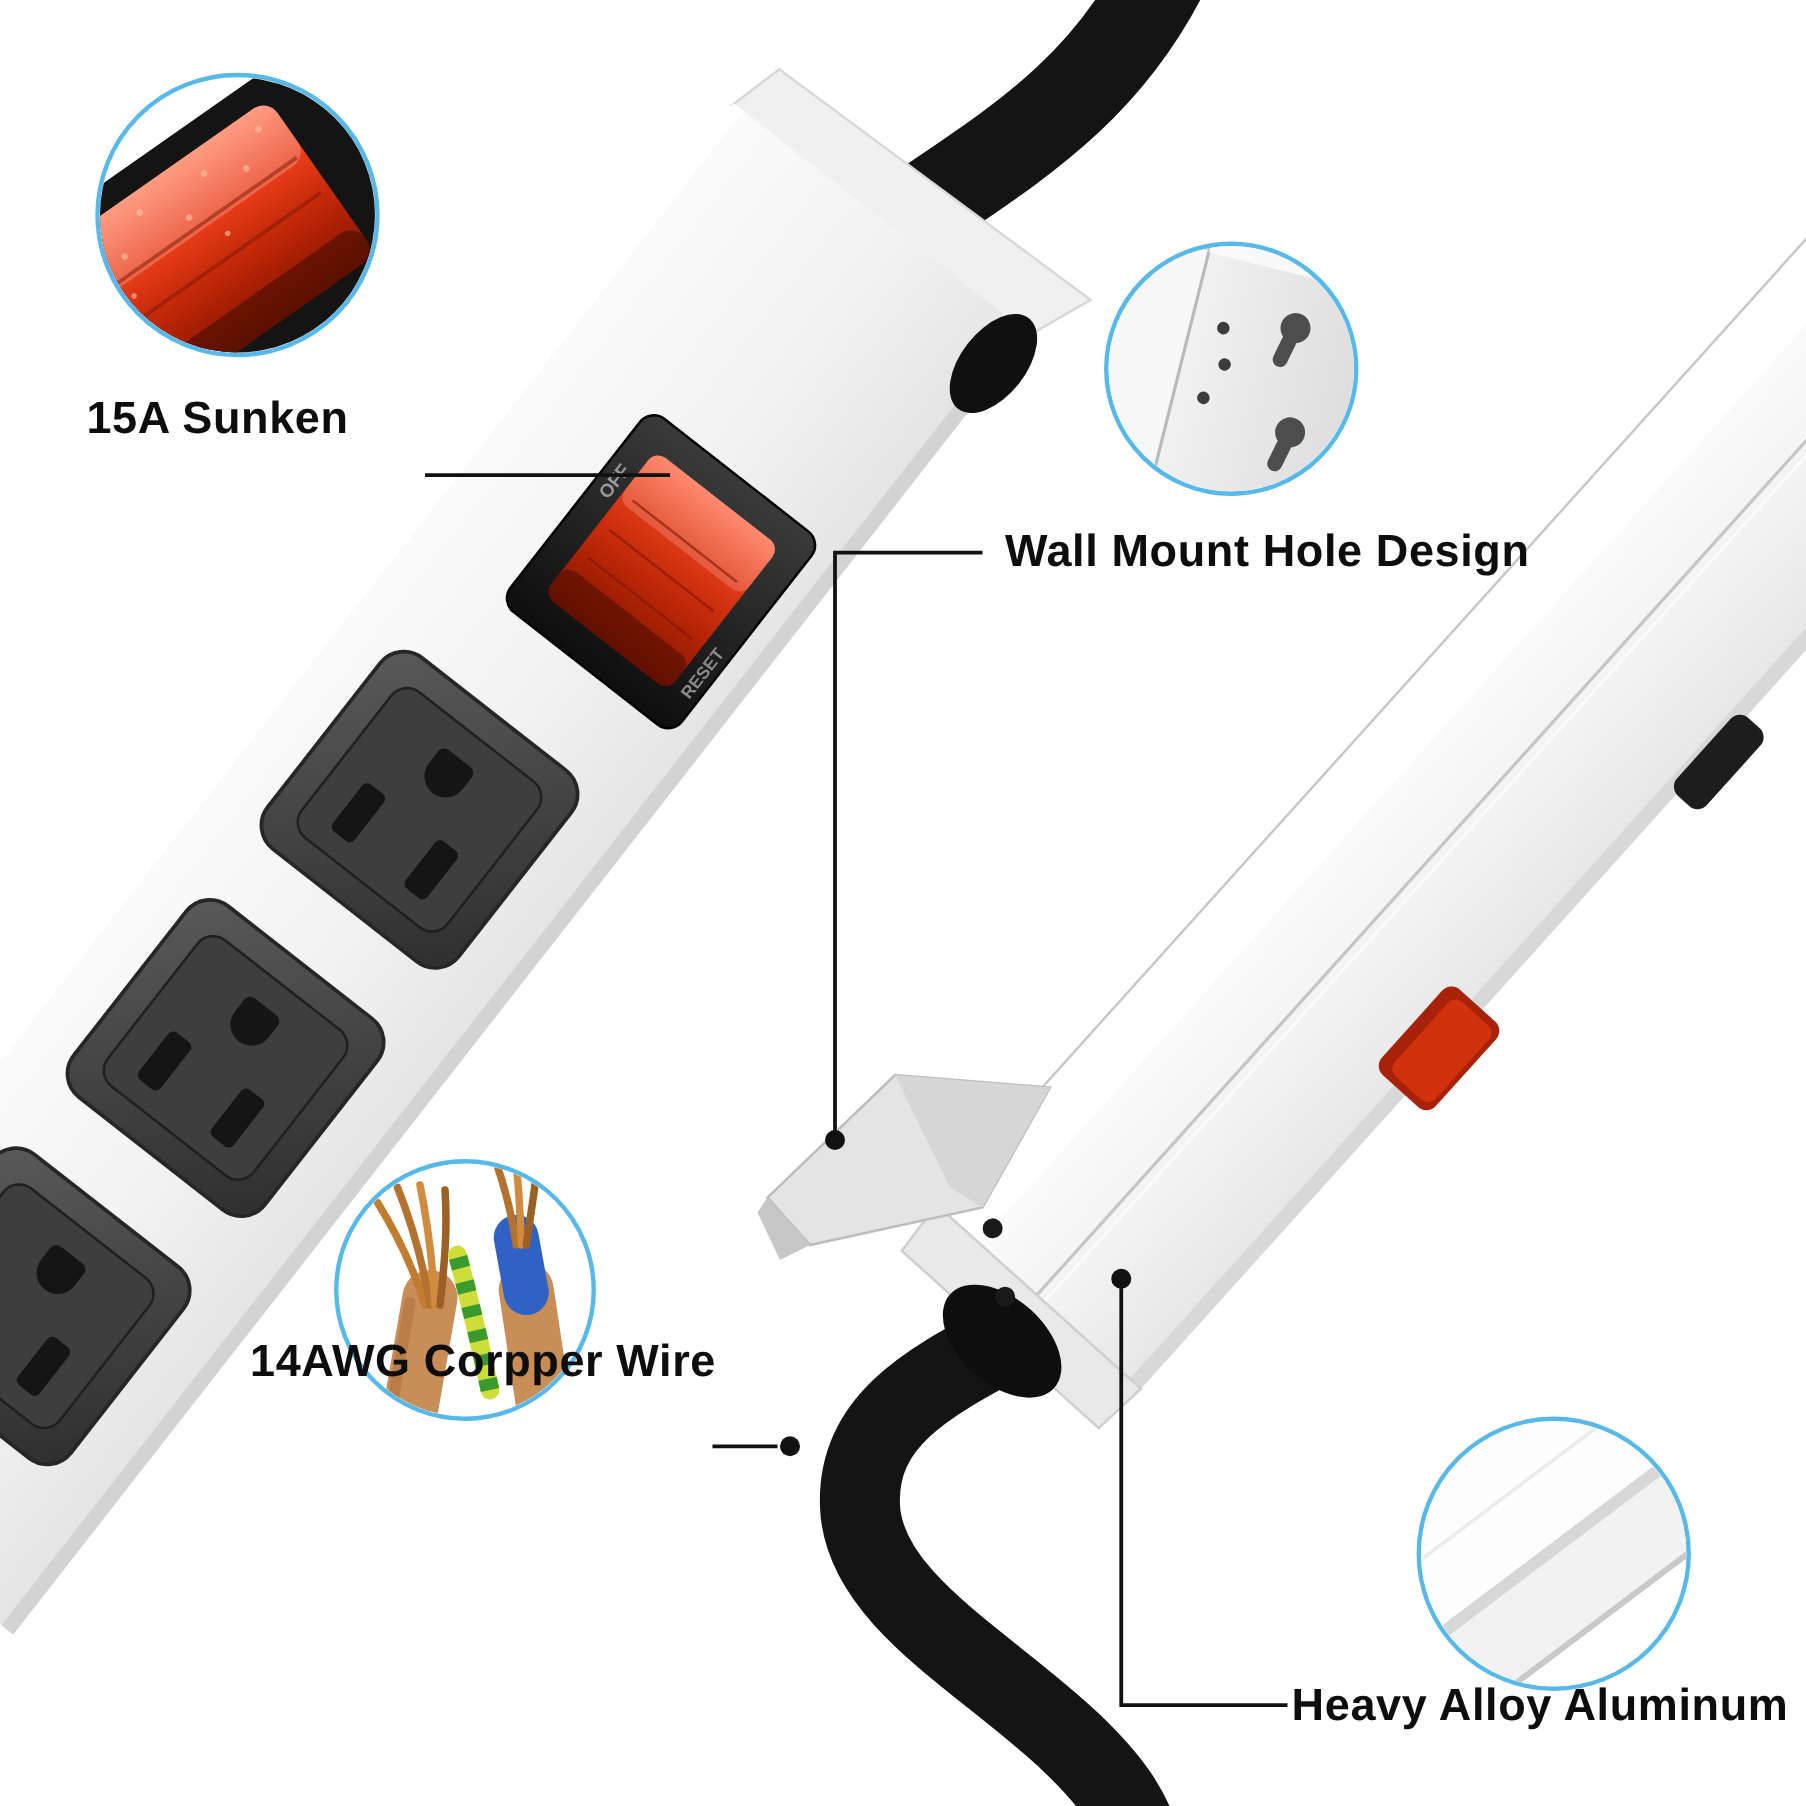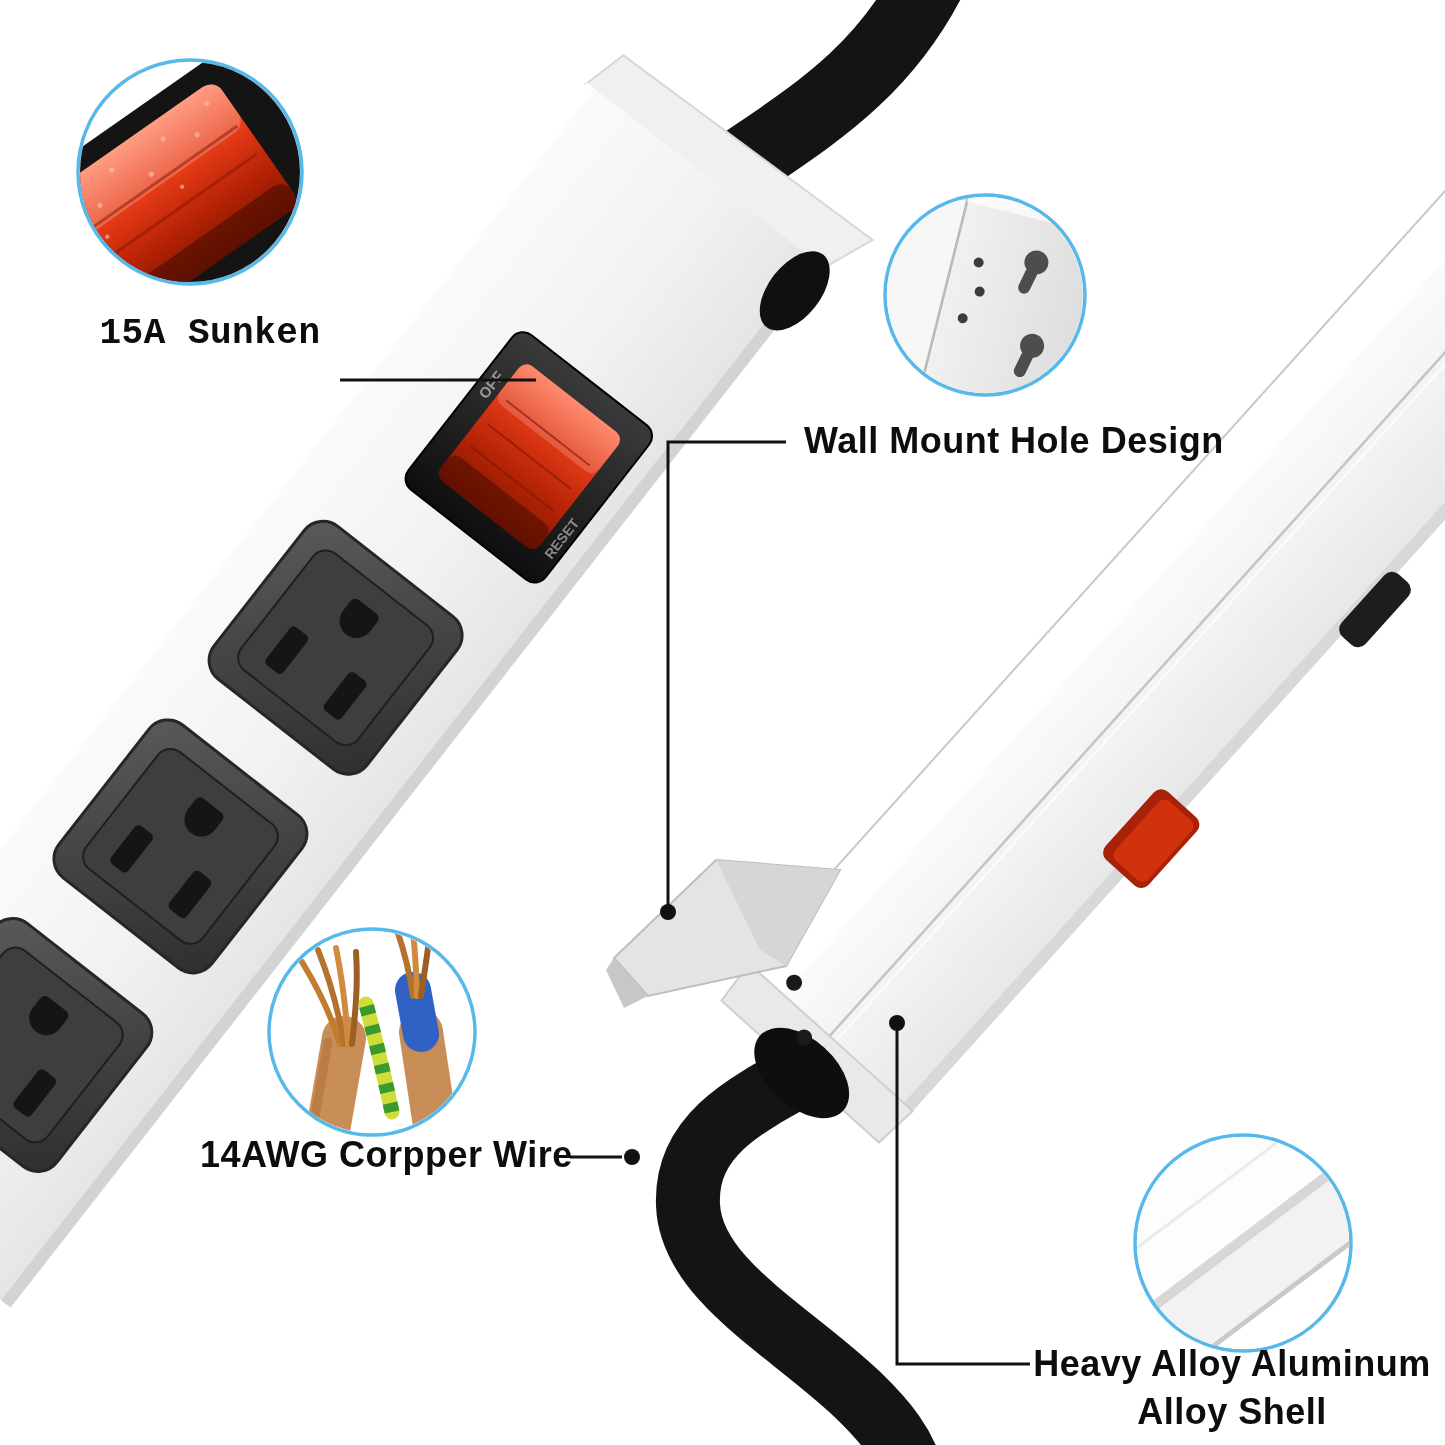--- a/index.html
+++ b/index.html
@@ -242,26 +242,25 @@
     <path d="M 570 1157 H 622"></path>
     <path d="M 897 1025 V 1364 H 1030"></path>
   </g>
   <g fill="#111111">
     <circle cx="668" cy="912" r="8"></circle>
     <circle cx="632" cy="1157" r="8"></circle>
     <circle cx="897" cy="1023" r="8"></circle>
   </g>
 </svg>
 
-<div class="label two-line" style="left:36px; top:310px; width:348px;font-family:Liberation Mono, monospace;">
+<div class="label two-line" style="left:0; top:310px; width:348px;">
   <div>15A Sunken</div>
 </div>
 
 <div class="label" style="left:804px; top:420px;">Wall Mount Hole Design</div>
 
-<div class="label" style="left:200px; top:1134px;">14AWG Corpper Wire</div>
+<div class="label" style="left:200px; top:1068px;">14AWG Corpper Wire</div>
 
 <div class="label two-line" style="left:1032px; top:1340px; width:400px;">
   <div>Heavy Alloy Aluminum</div>
-  <div>Alloy Shell</div>
 </div>
 
 </div>
 
 </body></html>

